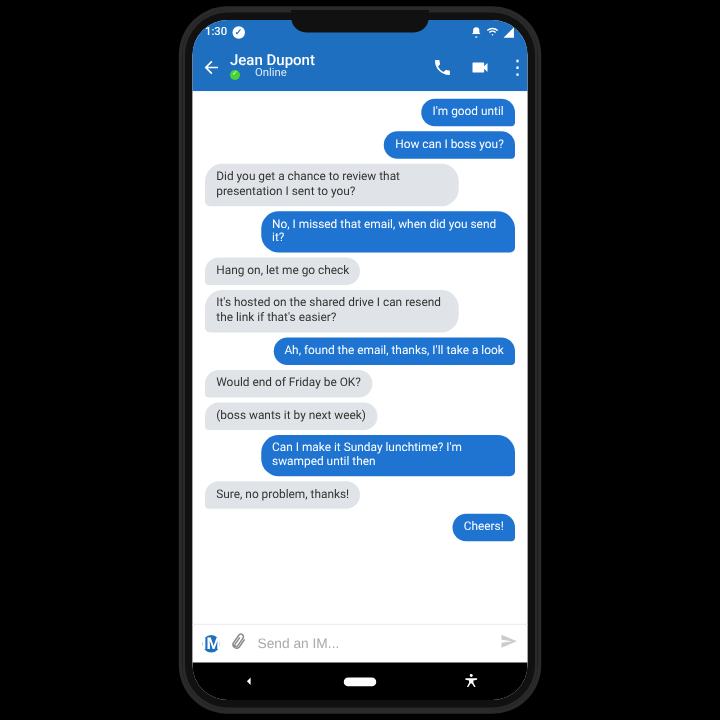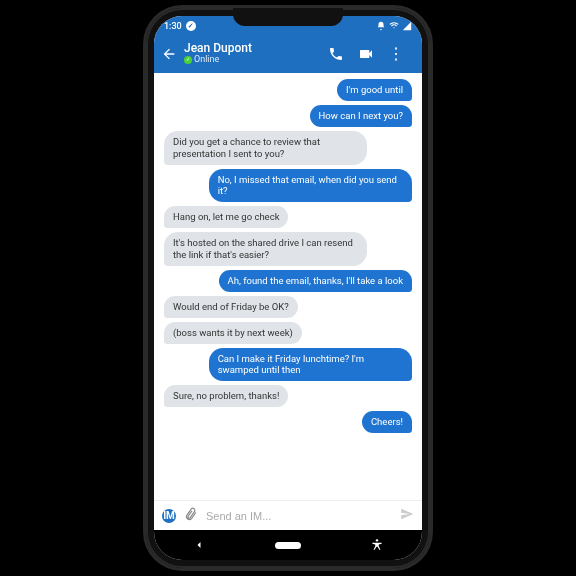--- a/index.html
+++ b/index.html
@@ -60,27 +60,27 @@
   .check-badge {
     width: 10px; height: 10px; background: #fff; border-radius: 50%;
     display: inline-flex; align-items: center; justify-content: center;
     color: #1e6fc0; font-size: 7px; font-weight: bold;
   }
   .chat-header {
     background: #1e6fc0;
     color: #fff;
     display: flex;
     align-items: center;
-    padding: 6px 18px 8px 6px;
+    padding: 6px 0 8px 6px;
     gap: 6px;
   }
   .back-arrow { font-size: 18px; width: 18px; text-align: center; }
   .contact-info { flex: 1; display: flex; flex-direction: column; line-height: 1.1; }
   .contact-name { font-size: 12px; font-weight: 500; }
-  .contact-status { font-size: 9px; display: flex; align-items: center; gap: 2px; color: #dfeaf7;}
+  .contact-status { font-size: 9px; display: flex; align-items: center; gap: 12px; color: #dfeaf7;}
   .online-dot {
     width: 8px; height: 8px; background: #4cd137; border-radius: 50%;
     display: inline-flex; align-items: center; justify-content: center;
     color: #fff; font-size: 5px;
   }
   .header-actions { display: flex; align-items: center; gap: 14px; }
   .header-actions svg { width: 16px; height: 16px; fill: #fff; }
   .action-icon { display:flex; align-items:center; justify-content:center; }
   .messages {
     flex: 1;
@@ -113,21 +113,21 @@
   .input-bar {
     display: flex;
     align-items: center;
     padding: 6px 8px;
     gap: 8px;
     border-top: 1px solid #eee;
     background: #fff;
   }
   .im-badge {
     width: 14px; height: 14px; background: #1e6fc0; color: #fff;
-    border-radius: 50%; font-size: 10px; font-weight: bold;
+    border-radius: 50%; font-size: 13px; font-weight: bold;
     display: flex; align-items: center; justify-content: center;
   }
   .clip-icon { font-size: 14px; color: #888; transform: rotate(-10deg); }
   .msg-input {
     flex: 1; border: none; outline: none;
     font-size: 11px; color: #333; background: transparent;
   }
   .msg-input::placeholder { color: #aaa; }
   .send-icon { color: #ccc; font-size: 13px; }
   .nav-bar {
@@ -190,29 +190,29 @@
           <svg viewBox="0 0 24 24">
               <path d="M17 10.5V7a1 1 0 0 0-1-1H4a1 1 0 0 0-1 1v10a1 1 0 0 0 1 1h12a1 1 0 0 0 1-1v-3.5l4 4v-11z"></path>
             </svg>
         </div>
         <div class="action-icon dots">⋮</div>
       </div>
     </div>
 
     <div class="messages" id="messages">
         <div class="msg out">I'm good until</div>
-        <div class="msg out">How can I next you?</div>
+        <div class="msg out">How can I boss you?</div>
         <div class="msg in">Did you get a chance to review that presentation I sent to you?</div>
         <div class="msg out">No, I missed that email, when did you send it?</div>
         <div class="msg in">Hang on, let me go check</div>
         <div class="msg in">It's hosted on the shared drive I can resend the link if that's easier?</div>
         <div class="msg out">Ah, found the email, thanks, I'll take a look</div>
         <div class="msg in">Would end of Friday be OK?</div>
         <div class="msg in">(boss wants it by next week)</div>
-        <div class="msg out">Can I make it Friday lunchtime?  I'm swamped until then</div>
+        <div class="msg out">Can I make it Sunday lunchtime?  I'm swamped until then</div>
         <div class="msg in">Sure, no problem, thanks!</div>
         <div class="msg out">Cheers!</div>
       </div>
 
     <div class="input-bar">
       <span class="im-badge">IM</span>
       <span class="clip-icon">
         <svg width="14" height="14" viewBox="0 0 24 24" fill="none" stroke="#888" stroke-width="2">
             <path d="M21 11l-9 9a5 5 0 0 1-7-7l9-9a3.5 3.5 0 0 1 5 5l-9 9a2 2 0 0 1-3-3l8-8"></path>
           </svg>

